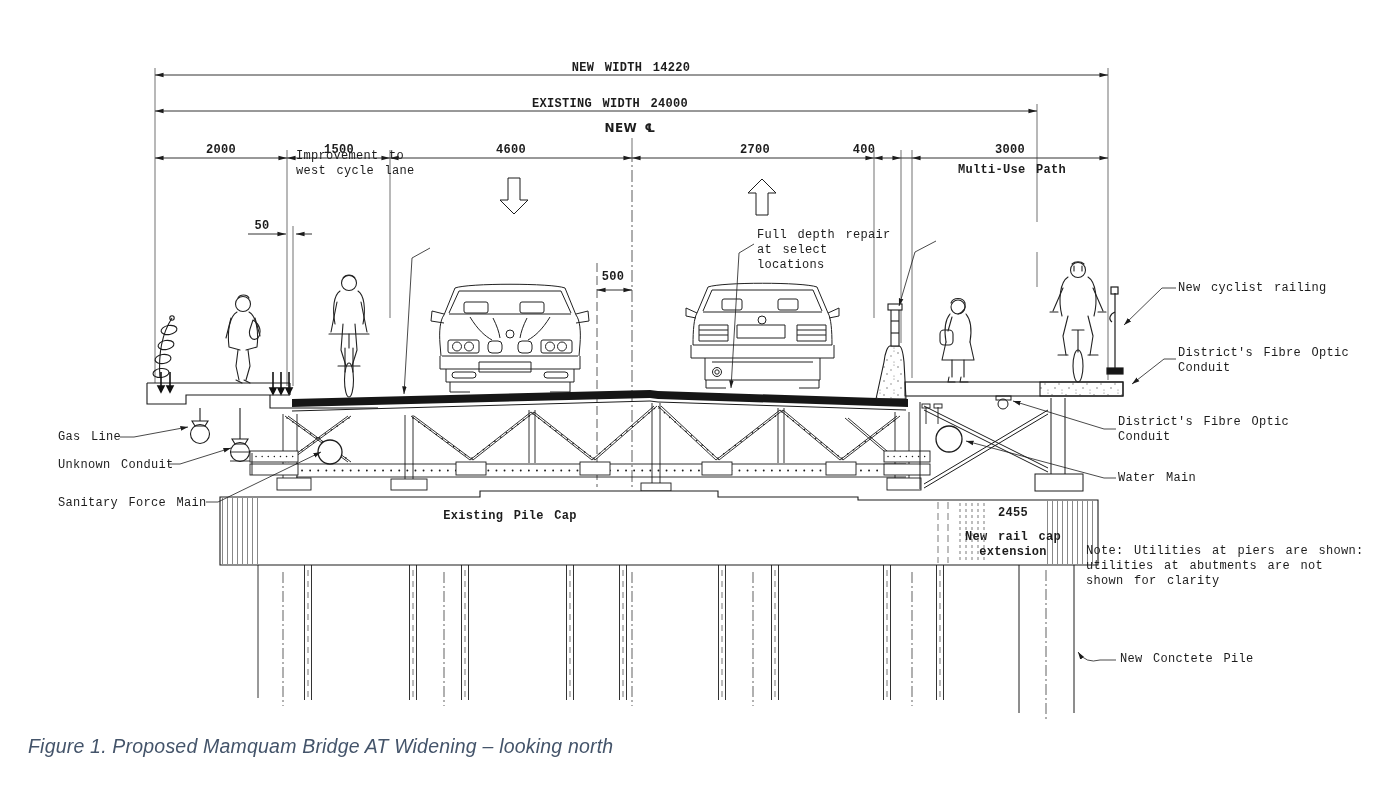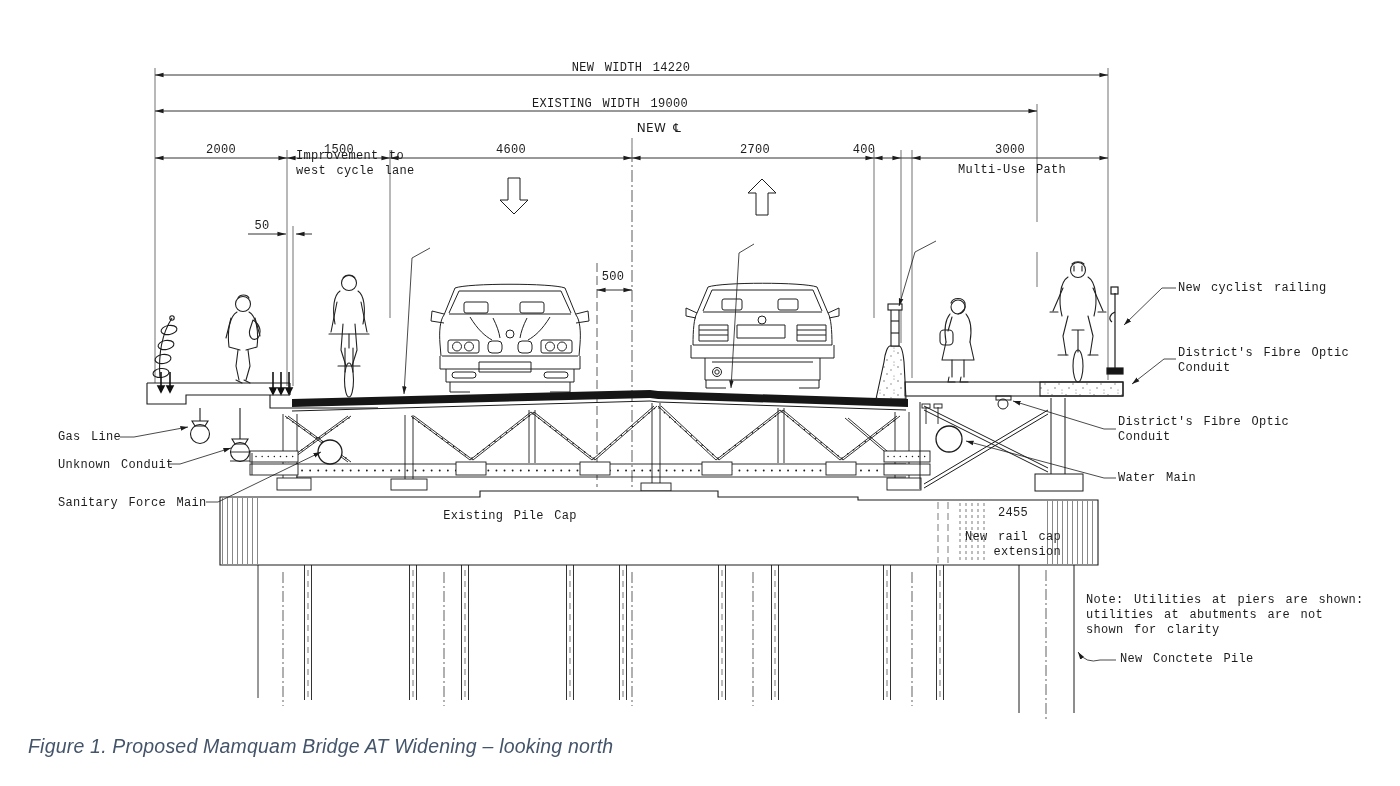--- a/index.html
+++ b/index.html
@@ -1,22 +1,22 @@
 <!DOCTYPE html>
 <html><head>
 <meta charset="utf-8">
 <style>
   html,body{margin:0;padding:0;background:#fff;}
   .page{position:relative;width:1400px;height:786px;background:#fff;overflow:hidden;
         font-family:"Liberation Mono","DejaVu Sans Mono",monospace;}
   svg{position:absolute;left:0;top:0;}
   .t{position:absolute;font-size:12px;line-height:15px;color:#1c1c1c;white-space:pre-line;
      letter-spacing:.3px;word-spacing:3px;}
-  .c{transform:translateX(-50%);text-align:right;}
-  .cl{font-family:"DejaVu Sans","Liberation Sans",sans-serif;margin-left:29px;}
+  .c{transform:translateX(-50%);text-align:center;font-weight:bold;}
+  .cl{font-family:"DejaVu Sans","Liberation Sans",sans-serif;}
   .caption{position:absolute;left:28px;top:735px;font-family:"Liberation Sans","DejaVu Sans",sans-serif;
      font-style:italic;font-size:19.5px;letter-spacing:.2px;}
 </style>
 </head>
 <body>
 
 <div class="page">
 
 <svg width="1400" height="786" viewBox="0 0 1400 786">
 <defs>
@@ -403,46 +403,49 @@
   <path d="M1050,312 H1058 M1098,312 H1106"></path>
   <path d="M1068,316 L1063,336 L1066,355 M1088,316 L1093,336 L1090,355"></path>
   <path d="M1058,355 H1068 M1088,355 H1098"></path>
   <path d="M1072,330 H1084 M1078,330 L1078,352"></path>
   <ellipse cx="1078" cy="366" rx="5" ry="16"></ellipse>
 </g>
 
 </svg>
 
 <div class="t c" style="left:631px;top:61px">NEW WIDTH 14220</div>
-<div class="t c" style="left:610px;top:97px">EXISTING WIDTH 19000</div>
+<div class="t c" style="left:610px;top:97px">EXISTING WIDTH 24000</div>
 <div class="t c cl" style="left:630px;top:121px">NEW ℄</div>
 <div class="t c" style="left:221px;top:143px">2000</div>
 <div class="t c" style="left:339px;top:143px">1500</div>
 <div class="t c" style="left:511px;top:143px">4600</div>
 <div class="t c" style="left:755px;top:143px">2700</div>
 <div class="t c" style="left:864px;top:143px">400</div>
 <div class="t c" style="left:1010px;top:143px">3000</div>
 <div class="t" style="left:296px;top:149px">Improvement to
 west cycle lane</div>
 <div class="t c" style="left:1012px;top:163px">Multi-Use Path</div>
 <div class="t c" style="left:262px;top:219px">50</div>
 <div class="t c" style="left:613px;top:270px">500</div>
+<div class="t" style="left:757px;top:228px">Full depth repair
+at select
+locations</div>
 <div class="t" style="left:1178px;top:281px">New cyclist railing</div>
 <div class="t" style="left:1178px;top:346px">District's Fibre Optic
 Conduit</div>
 <div class="t" style="left:1118px;top:415px">District's Fibre Optic
 Conduit</div>
 <div class="t" style="left:1118px;top:471px">Water Main</div>
 <div class="t" style="left:58px;top:430px">Gas Line</div>
 <div class="t" style="left:58px;top:458px">Unknown Conduit</div>
 <div class="t" style="left:58px;top:496px">Sanitary Force Main</div>
 <div class="t c" style="left:510px;top:509px">Existing Pile Cap</div>
 <div class="t c" style="left:1013px;top:506px">2455</div>
 <div class="t c" style="left:1013px;top:530px">New rail cap
 extension</div>
-<div class="t" style="left:1086px;top:593px">Note: Utilities at piers are shown:
+<div class="t" style="left:1086px;top:544px">Note: Utilities at piers are shown:
 utilities at abutments are not
 shown for clarity</div>
 <div class="t" style="left:1120px;top:652px">New Conctete Pile</div>
 
 <div class="caption" style="color: rgb(68, 84, 106);">Figure 1. Proposed Mamquam Bridge AT Widening – looking north</div>
 
 </div>
 
 </body></html>

